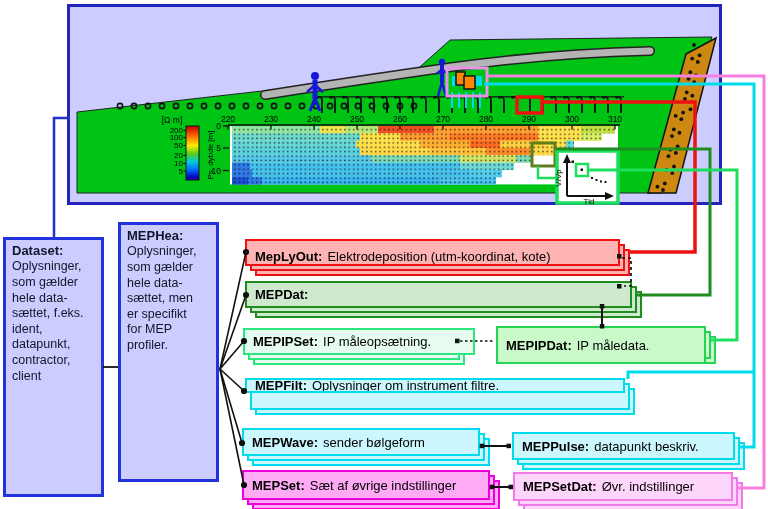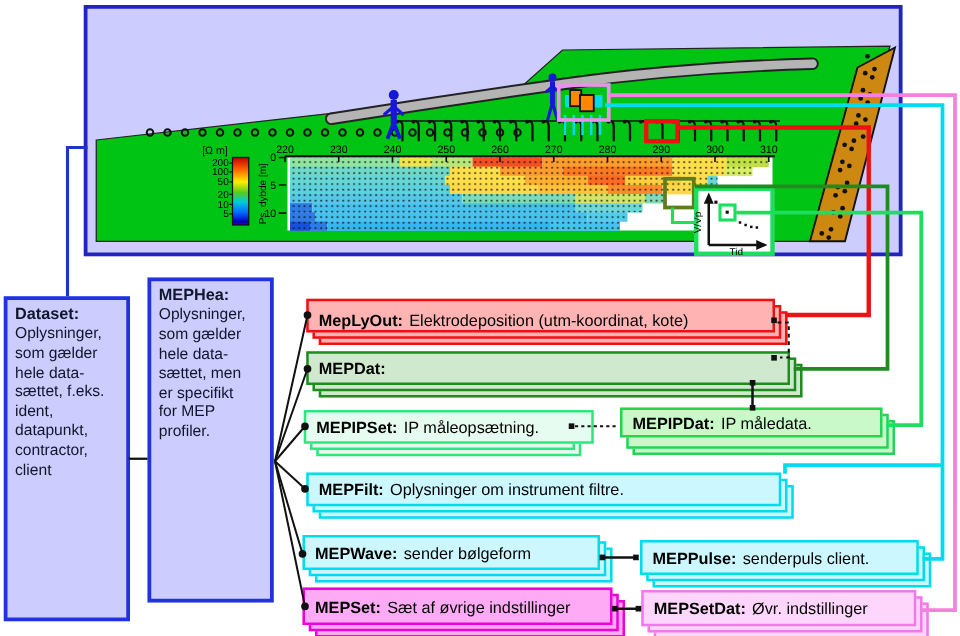--- a/index.html
+++ b/index.html
@@ -351,47 +351,47 @@
     <div class="layer" style="left:10px;top:10px;width:212px;height:27px;"></div>
     <div class="layer" style="left:5px;top:5px;width:212px;height:27px;"></div>
     <div class="face" style="width:232px;height:27px;">
         <b>MEPIPSet:</b>
         <span>IP måleopsætning.</span>
       </div>
   </div>
   <div class="stack" style="left: 496px; top: 326px; --bd: #25d455; --bg: #c9f9c9;">
     <div class="layer" style="left:10px;top:10px;width:210px;height:28px;"></div>
     <div class="layer" style="left:5px;top:5px;width:210px;height:28px;"></div>
-    <div class="face" style="width:210px;height:24px;">
+    <div class="face" style="width:210px;height:38px;">
         <b>MEPIPDat:</b>
         <span>IP måledata.</span>
       </div>
   </div>
   <div class="stack" style="left: 245px; top: 378px; --bd: #00dcec; --bg: #ccf7ff;">
     <div class="layer" style="left:10px;top:10px;width:380px;height:27px;"></div>
     <div class="layer" style="left:5px;top:5px;width:380px;height:27px;"></div>
-    <div class="face" style="width:380px;height:27px;">
+    <div class="face" style="width:380px;height:15px;">
         <b>MEPFilt:</b>
         <span>Oplysninger om instrument filtre.</span>
       </div>
   </div>
   <div class="stack" style="left: 242px; top: 428px; --bd: #00dcec; --bg: #ccf7ff;">
     <div class="layer" style="left:10px;top:10px;width:238px;height:28px;"></div>
     <div class="layer" style="left:5px;top:5px;width:238px;height:28px;"></div>
     <div class="face" style="width:238px;height:28px;">
         <b>MEPWave:</b>
         <span>sender bølgeform</span>
       </div>
   </div>
   <div class="stack" style="left: 512px; top: 432px; --bd: #00dcec; --bg: #ccf7ff;">
     <div class="layer" style="left:10px;top:10px;width:223px;height:28px;"></div>
     <div class="layer" style="left:5px;top:5px;width:223px;height:28px;"></div>
     <div class="face" style="width:223px;height:28px;">
         <b>MEPPulse:</b>
-        <span>senderpuls client.</span>
+        <span>datapunkt beskriv.</span>
       </div>
   </div>
   <div class="stack" style="left: 242px; top: 470px; --bd: #ee00dd; --bg: #ffaaf5;">
     <div class="layer" style="left:10px;top:10px;width:248px;height:30px;"></div>
     <div class="layer" style="left:5px;top:5px;width:248px;height:30px;"></div>
     <div class="face" style="width:248px;height:30px;">
         <b>MEPSet:</b>
         <span>Sæt af øvrige indstillinger</span>
       </div>
   </div>

